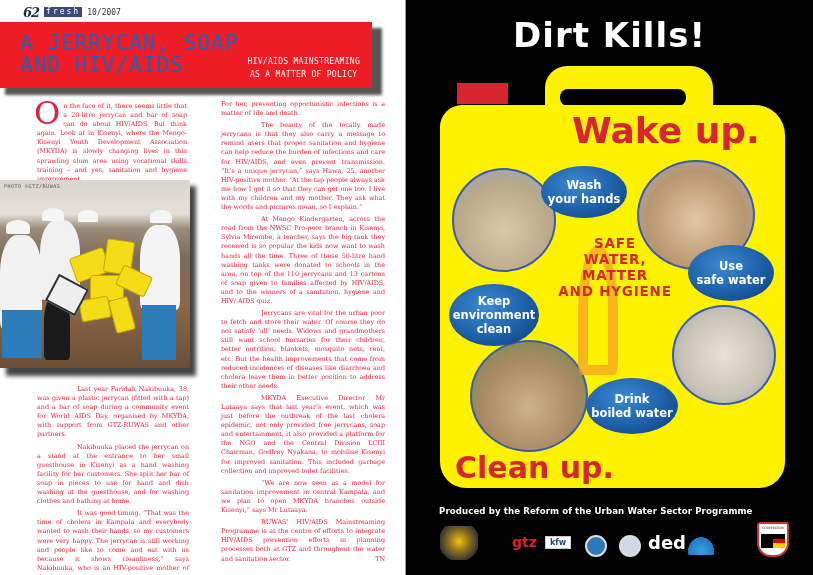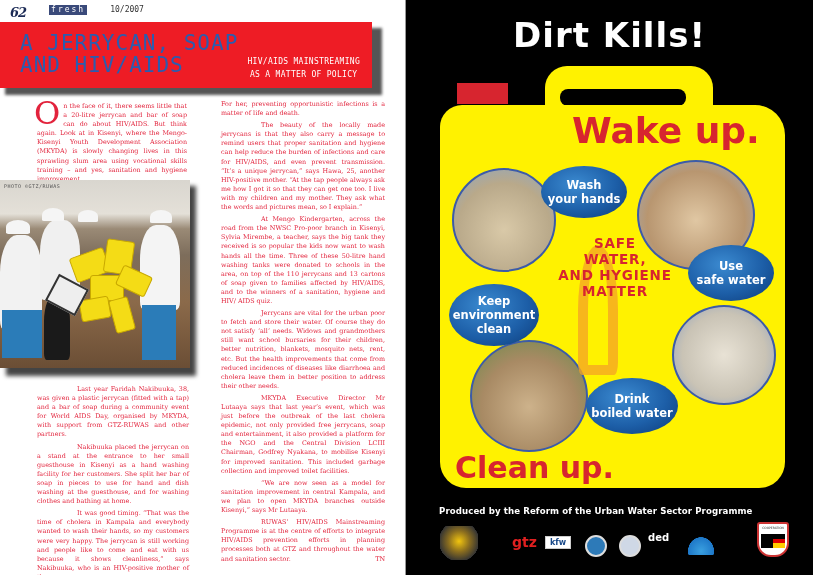--- a/index.html
+++ b/index.html
@@ -3,21 +3,21 @@
 <meta charset="utf-8">
 <style>
   *{box-sizing:border-box;margin:0;padding:0}
   html,body{width:813px;height:575px;overflow:hidden;background:#fff}
   body{position:relative;font-family:"DejaVu Serif",serif}
   .page-left{position:absolute;left:0;top:0;width:406px;height:575px;background:#fff;overflow:hidden}
   .page-right{position:absolute;left:406px;top:0;width:407px;height:575px;background:#000;overflow:hidden}
   .gutter-line{position:absolute;left:405px;top:0;width:1px;height:575px;background:#999}
 
   
-  .folio{position:absolute;left:10px;top:5px;height:14px;display:flex;align-items:flex-start;gap:23px;font-family:"DejaVu Sans Mono",monospace}
+  .folio{position:absolute;left:23px;top:5px;height:14px;display:flex;align-items:center;gap:5px;font-family:"DejaVu Sans Mono",monospace}
   .folio-num{font-family:"DejaVu Serif",serif;font-style:italic;font-weight:bold;font-size:13px;color:#1b2a55;letter-spacing:-1px}
   .folio-mag{font-size:8px;background:#3a4a7a;color:#fff;padding:0 2px;letter-spacing:2px;line-height:10px}
   .folio-date{font-size:8px;color:#333}
 
   
   .banner-shadow{position:absolute;left:5px;top:28px;width:377px;height:67px;background:#555;filter:blur(1.5px)}
   .banner{position:absolute;left:0;top:22px;width:372px;height:66px;background:#ee1c25}
   .banner-title{position:absolute;left:20px;top:10px;font-family:"DejaVu Sans Mono",monospace;font-size:21px;line-height:22px;color:#2a5db0;letter-spacing:1px;width:230px}
   .banner-sub{position:absolute;right:12px;top:33px;text-align:center;font-family:"DejaVu Sans Mono",monospace;font-size:8px;line-height:13px;color:#fff;letter-spacing:0.3px}
 
@@ -48,21 +48,21 @@
   .wake{position:absolute;left:572px;top:110px;font-family:"DejaVu Sans",sans-serif;font-weight:bold;font-size:36px;color:#d7252f;letter-spacing:0}
   .clean{position:absolute;left:455px;top:450px;font-family:"DejaVu Sans",sans-serif;font-weight:bold;font-size:30px;color:#d7252f}
   .circle{position:absolute;border-radius:50%;border:2px solid #3c5ba8;overflow:hidden}
   .bubble{position:absolute;border-radius:50%;background:radial-gradient(ellipse at 40% 35%,#3b8ad0 0%,#1d5fa8 55%,#0c3a78 100%);color:#fff;font-family:"DejaVu Sans",sans-serif;font-weight:bold;text-align:center;display:flex;align-items:center;justify-content:center;font-size:11.5px;line-height:14px}
   .ribbon{position:absolute;left:578px;top:245px;width:40px;height:130px;border:10px solid #f5a623;border-radius:50% 50% 10% 10%;opacity:.8;transform:rotate(0deg)}
   .center-msg{position:absolute;left:540px;top:235px;width:150px;text-align:center;font-family:"DejaVu Sans",sans-serif;font-weight:bold;font-size:13.5px;line-height:16px;color:#d7252f;letter-spacing:.8px}
   .produced{position:absolute;left:420px;top:506px;width:393px;text-align:left;padding-left:19px;font-family:"DejaVu Sans",sans-serif;font-weight:bold;font-size:8.6px;color:#fff;letter-spacing:.1px}
   .logo{position:absolute}
   .logo-gtz{font-family:"DejaVu Sans",sans-serif;font-size:14px;color:#e02020;font-weight:bold}
   .logo-kfw{background:#fff;color:#1a4a8a;font-family:"DejaVu Sans",sans-serif;font-size:8px;font-weight:bold;padding:1px 4px;border:1px solid #ccc}
-  .logo-ded{font-family:"DejaVu Sans",sans-serif;font-size:10px;color:#fff;font-weight:bold}
+  .logo-ded{font-family:"DejaVu Sans",sans-serif;font-size:18px;color:#fff;font-weight:bold}
   .logo-round{border-radius:50%;border:2px solid #ddd}
   .coop{background:#fff;border:2px solid #c33;border-radius:3px 3px 14px 14px;font-family:"DejaVu Sans",sans-serif;font-size:3px;color:#333;text-align:center;padding-top:2px}
 </style>
 </head>
 <body>
 
 <div class="page-left">
   <div class="folio">
     <span class="folio-num">62</span>
     <span class="folio-mag">fresh</span>
@@ -141,22 +141,22 @@
 
 <div class="circle" style="left:452px;top:168px;width:104px;height:104px;background:radial-gradient(circle at 50% 60%,#d9c9a8 0%,#b9a98a 60%,#8aa6c8 100%)"></div>
 <div class="circle" style="left:637px;top:160px;width:118px;height:110px;background:radial-gradient(circle at 50% 55%,#e0c7a3 0%,#b89670 60%,#9aaecb 100%)"></div>
 <div class="circle" style="left:470px;top:340px;width:118px;height:112px;background:radial-gradient(circle at 50% 60%,#cdb28b 0%,#a88a64 55%,#6a8c4a 100%)"></div>
 <div class="circle" style="left:672px;top:305px;width:104px;height:100px;background:radial-gradient(circle at 50% 50%,#e8e2d5 0%,#c9c3b5 60%,#8c9fbf 100%)"></div>
 
 <div class="ribbon"></div>
 <div class="center-msg">
   <div>SAFE</div>
   <div>WATER,</div>
+  <div>MATTER</div>
   <div>AND HYGIENE</div>
-  <div>MATTER</div>
 </div>
 
 <div class="bubble" style="left:541px;top:166px;width:86px;height:52px">
   <div>
       <div>Wash</div>
       <div>your hands</div>
     </div>
 </div>
 <div class="bubble" style="left:688px;top:245px;width:86px;height:56px">
   <div>

